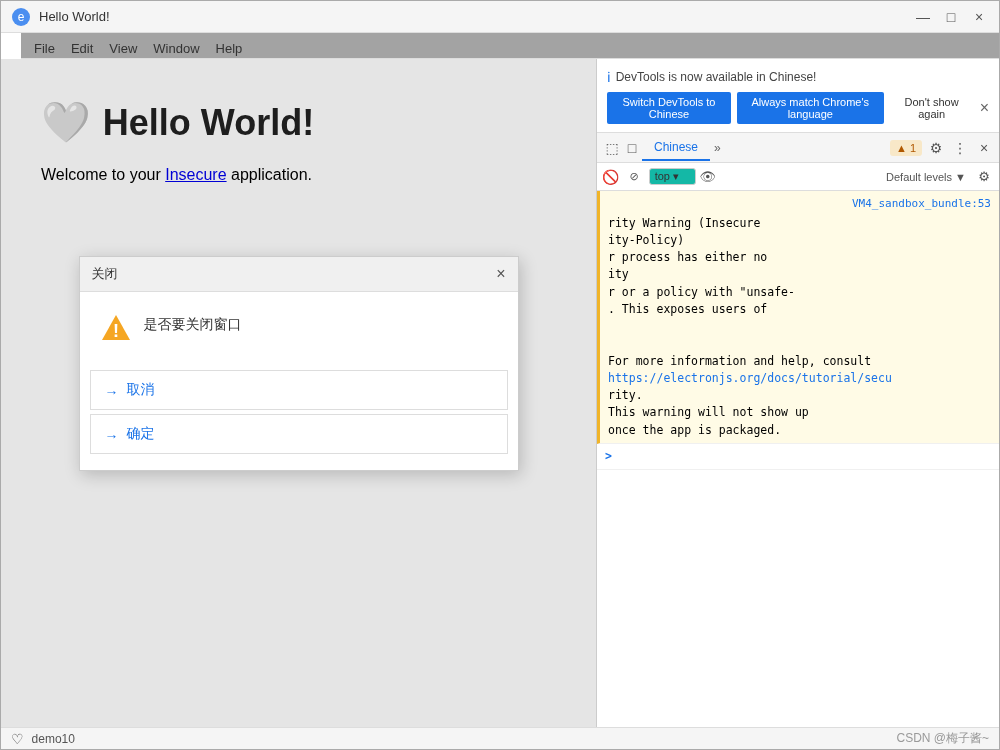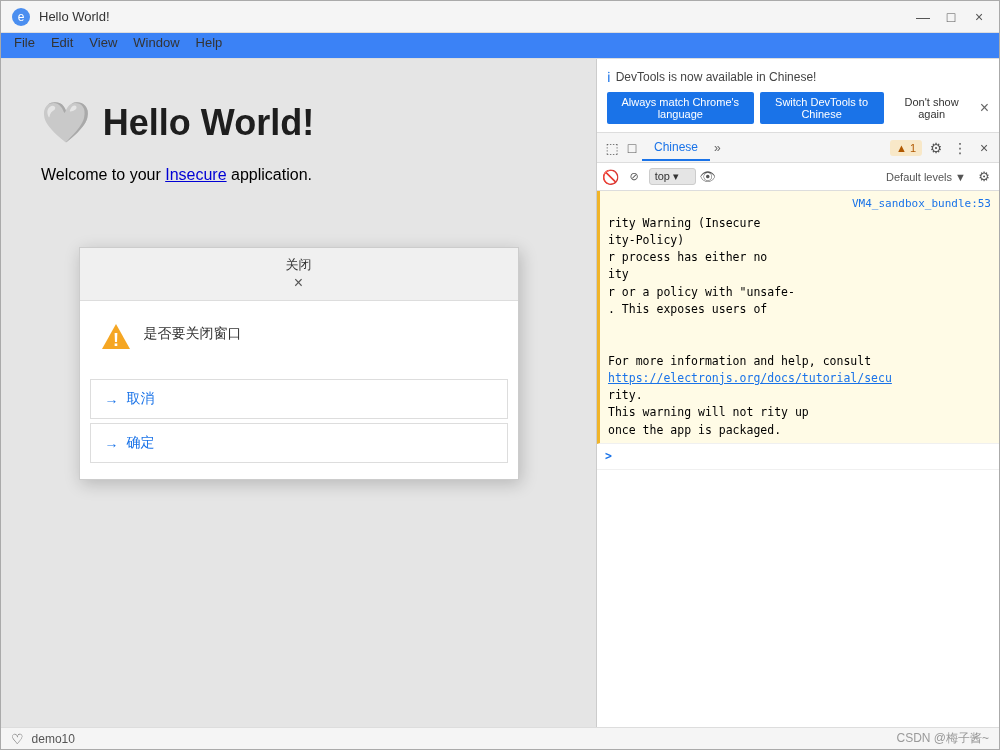--- a/index.html
+++ b/index.html
@@ -58,27 +58,28 @@
       justify-content: center;
       font-size: 14px;
       color: #555;
       cursor: pointer;
       background: none;
       border: none;
     }
 
     
     .menu-bar {
-      background: #3b82f6;
+      background: #a3a3a3;
       height: 26px;
       display: flex;
-      align-items: flex-start;
+      align-items: flex-end;
       padding: 0 5px;
       border-bottom: 1px solid #ddd;
       flex-shrink: 0;
+      margin-left: 20px;
     }
     .menu-item {
       padding: 2px 8px;
       font-size: 13px;
       color: #333;
       cursor: pointer;
       border-radius: 3px;
     }
 
     
@@ -236,21 +237,21 @@
     .filter-btn {
       padding: 2px 6px;
       font-size: 11px;
       color: #555;
       cursor: pointer;
       background: none;
       border: none;
       border-radius: 3px;
     }
     .top-dropdown {
-      background: #e5e5e5;
+      background: #14b8a6;
       border: 1px solid #ccc;
       padding: 1px 16px 1px 5px;
       font-size: 11px;
       color: #333;
       cursor: pointer;
       position: relative;
       border-radius: 3px;
     }
     .eye-icon {
       font-size: 13px;
@@ -285,21 +286,20 @@
       font-family: 'Consolas', monospace;
       border-bottom: 1px solid #f0f0f0;
       line-height: 1.5;
     }
     .console-entry.warning {
       background: #fffbe6;
       border-left: 3px solid #f0b429;
     }
     .console-link {
       color: #1a73e8;
-      text-decoration: underline;
       cursor: pointer;
       text-align: right;
     }
     .console-source {
       color: #1a73e8;
       font-size: 11px;
     }
     .console-prompt {
       color: #1a73e8;
       font-weight: bold;
@@ -356,21 +356,20 @@
       pointer-events: all;
       margin-top: -60px;
     }
     .dialog-title-bar {
       display: flex;
       align-items: center;
       justify-content: space-between;
       padding: 8px 12px;
       border-bottom: 1px solid #ddd;
       background: #f0f0f0;
-      flex-direction: column;
     }
     .dialog-title {
       font-size: 13px;
       color: #333;
     }
     .dialog-close {
       font-size: 16px;
       color: #555;
       cursor: pointer;
       background: none;
@@ -489,22 +488,22 @@
     </div>
 
     <div class="devtools-panel">
 
       <div class="devtools-notification">
         <div class="notification-text">
           <span class="info-icon">ℹ</span>
           <span>DevTools is now available in Chinese!</span>
         </div>
         <div style="display:flex; align-items:center; gap:6px;">
+          <button class="btn-blue">Switch DevTools to Chinese</button>
           <button class="btn-blue">Always match Chrome's language</button>
-          <button class="btn-blue">Switch DevTools to Chinese</button>
           <button class="btn-secondary">Don't show again</button>
           <button class="notification-close">×</button>
         </div>
       </div>
 
       <div class="devtools-toolbar">
         <span class="toolbar-icon">⬚</span>
         <span class="toolbar-icon">□</span>
         <div class="devtools-tab active">Chinese</div>
         <span class="devtools-tab-more">»</span>
@@ -538,21 +537,21 @@
           <span>ity-Policy)</span><br>
           <span>r process has either no</span><br>
           <span>ity</span><br>
           <span>r or a policy with "unsafe-</span><br>
           <span>. This exposes users of</span><br>
           <br>
           <br>
           <span>For more information and help, consult</span><br>
           <a class="console-link">https://electronjs.org/docs/tutorial/secu</a><br>
           <span>rity.</span><br>
-          <span>This warning will not rity up</span><br>
+          <span>This warning will not show up</span><br>
           <span>once the app is packaged.</span>
         </div>
         <div class="console-entry">
           <span class="console-prompt">&gt;</span>
         </div>
       </div>
     </div>
   </div>
 
   <div class="status-bar">

